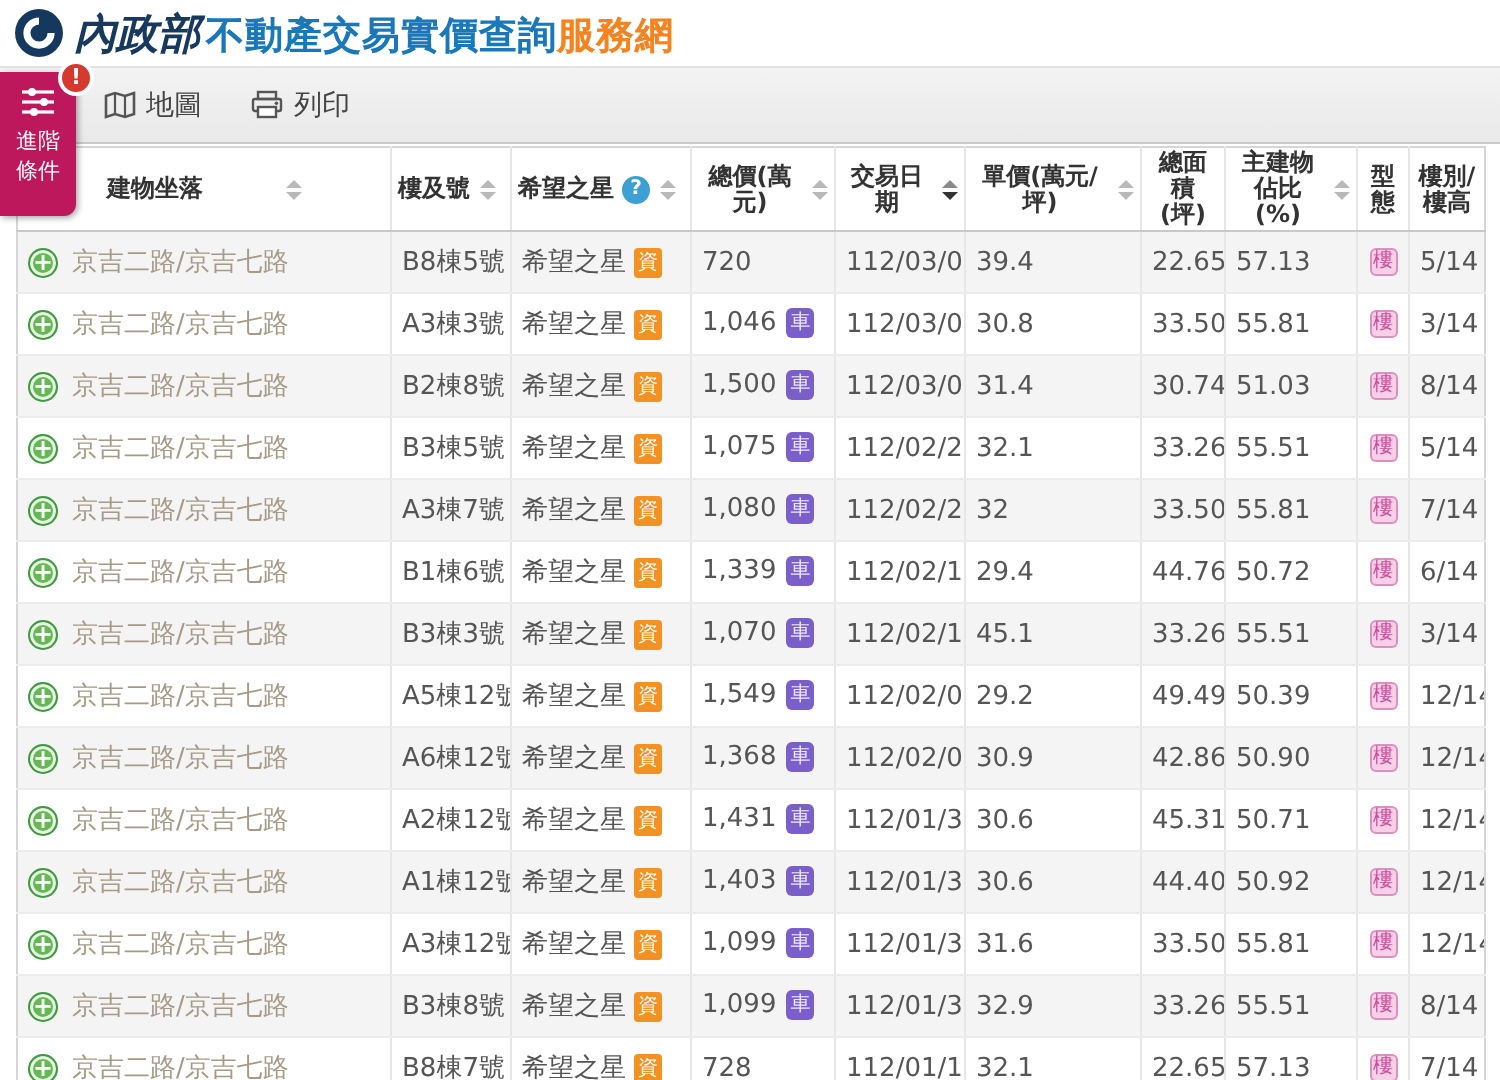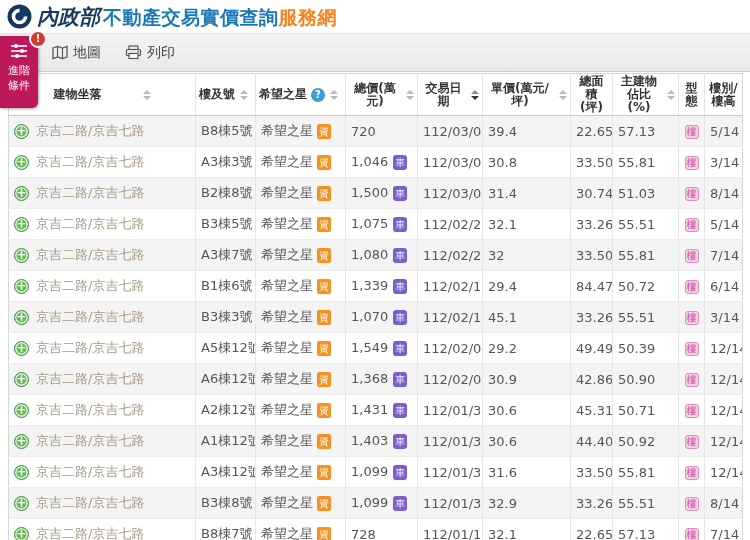--- a/index.html
+++ b/index.html
@@ -286,21 +286,21 @@
           <td style="text-align: center;"><span class="badge-type">樓</span></td>
           <td>7/14</td>
         </tr>
         <tr class="even">
           <td><span class="plus-btn">+</span><span class="addr-text">京吉二路/京吉七路</span></td>
           <td>B1棟6號</td>
           <td><span>希望之星</span><span class="badge-info">資</span></td>
           <td><span>1,339</span><span class="badge-car">車</span></td>
           <td>112/02/19</td>
           <td>29.4</td>
-          <td>84.47</td>
+          <td>44.76</td>
           <td>50.72</td>
           <td style="text-align: center;"><span class="badge-type">樓</span></td>
           <td>6/14</td>
         </tr>
         <tr class="odd">
           <td><span class="plus-btn">+</span><span class="addr-text">京吉二路/京吉七路</span></td>
           <td>B3棟3號</td>
           <td><span>希望之星</span><span class="badge-info">資</span></td>
           <td><span>1,070</span><span class="badge-car">車</span></td>
           <td>112/02/14</td>

